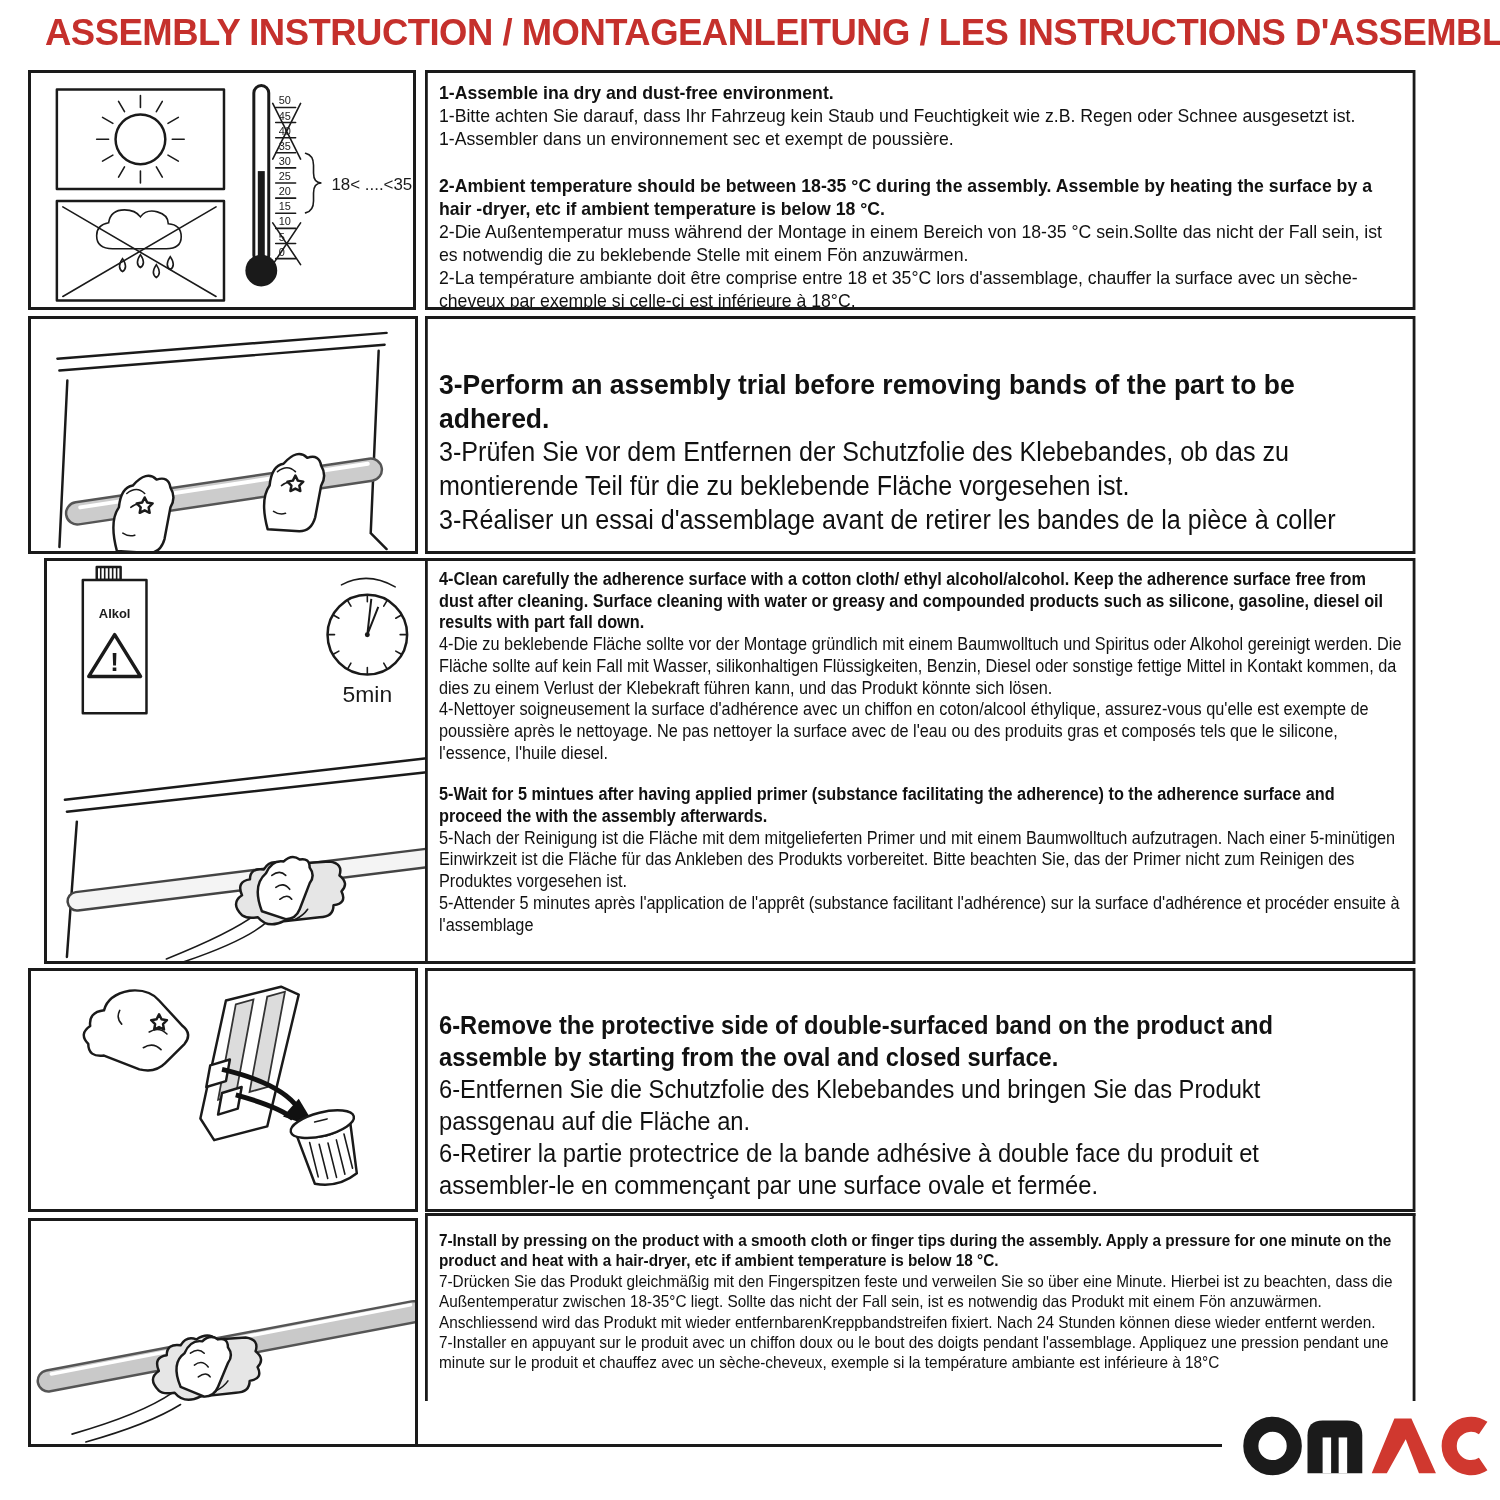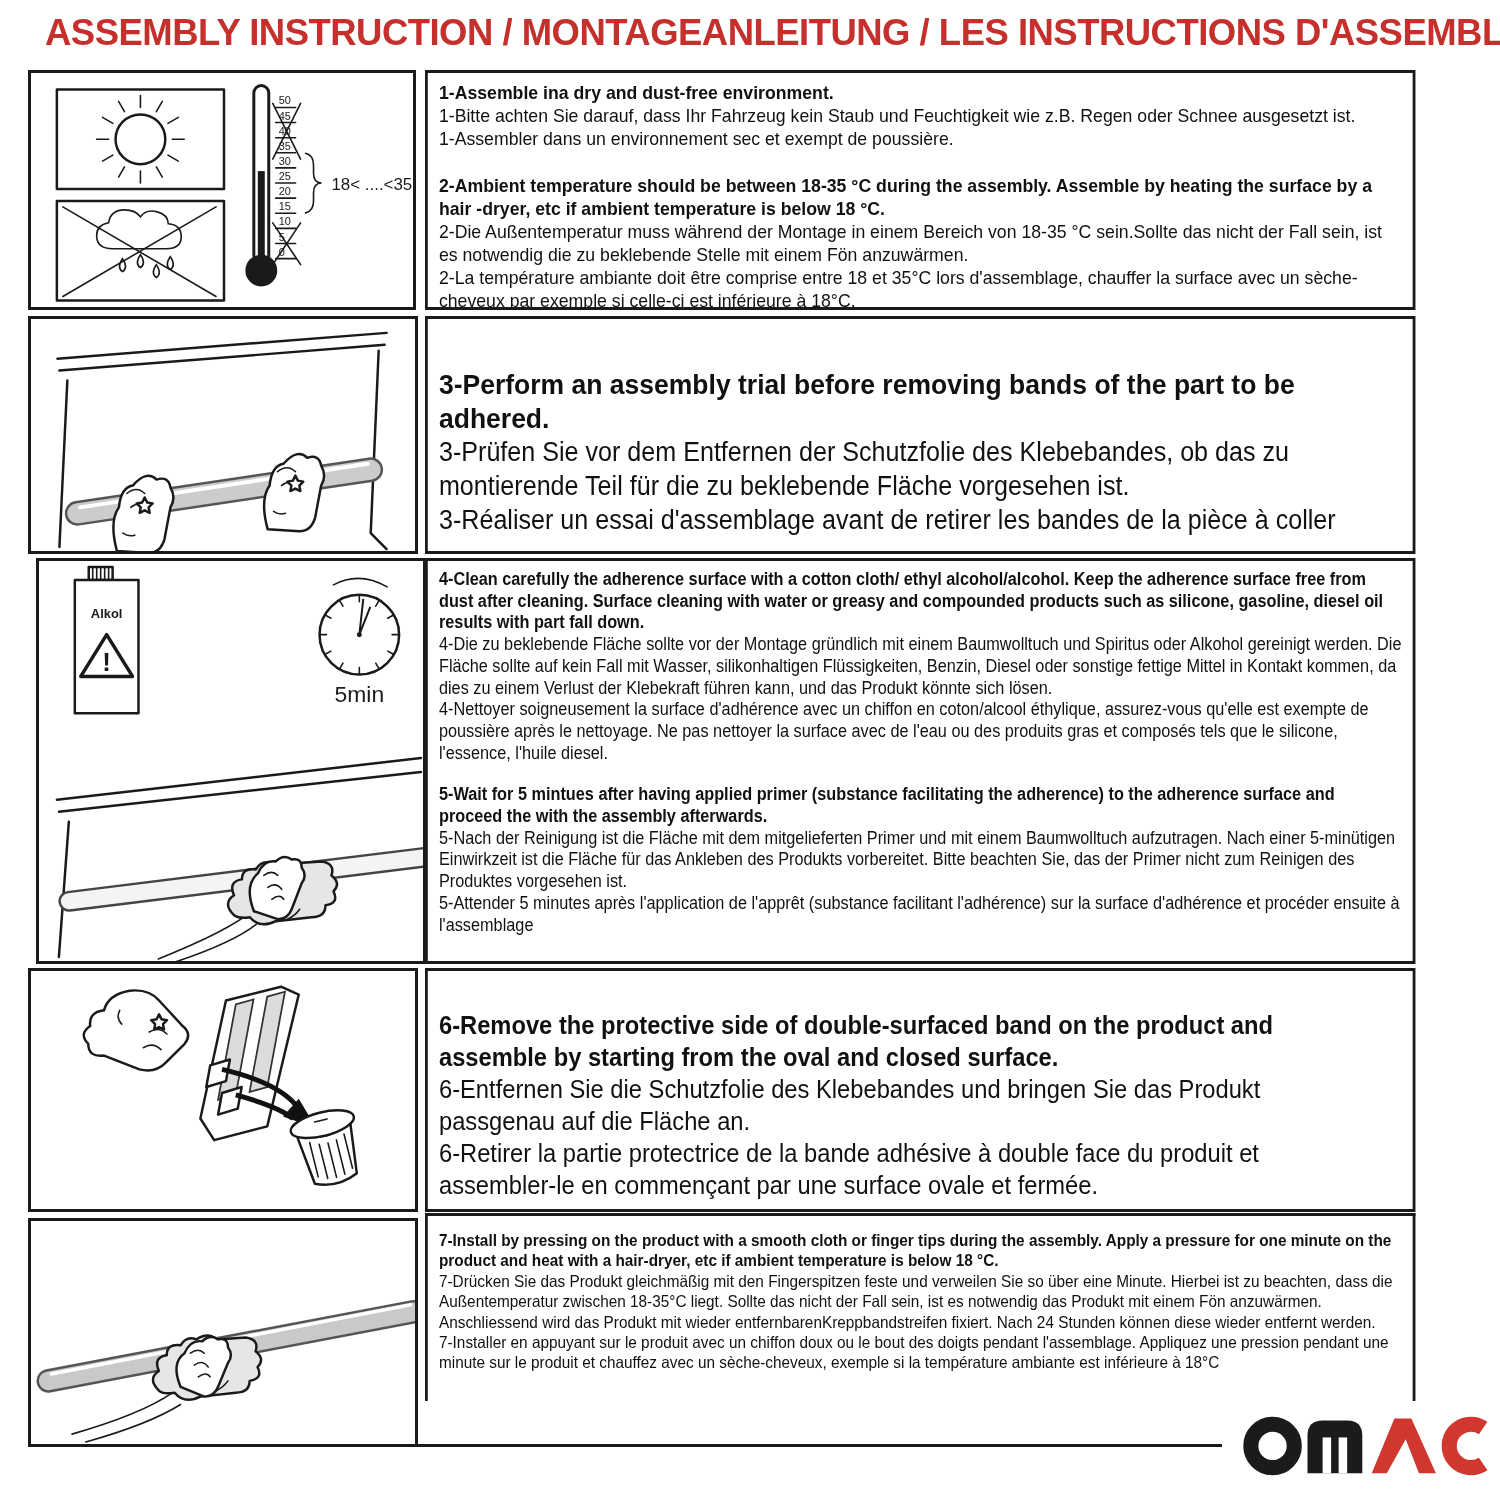--- a/index.html
+++ b/index.html
@@ -107,21 +107,21 @@
         <path class="wfill" d="M114 180 l2.5 5 5.5 1 -4 4 1 5.5 -5 -2.5 -5 2.5 1 -5.5 -4 -4 5.5 -1 z" stroke-width="1.6"></path>
       </g>
     </svg>
   </div>
   <div class="box txt s2 squeeze pad2" style="left:425px;top:316px;width:1065px;height:238px;">
     <p class="b">3-Perform an assembly trial before removing bands of the part to be adhered.</p>
     <p>3-Prüfen Sie vor dem Entfernen der Schutzfolie des Klebebandes, ob das zu montierende Teil für die zu beklebende Fläche vorgesehen ist.</p>
     <p>3-Réaliser un essai d'assemblage avant de retirer les bandes de la pièce à coller</p>
   </div>
 
-  <div class="box fig" style="left:36px;top:558px;width:390px;height:406px;">
+  <div class="box fig" style="left:44px;top:558px;width:390px;height:406px;">
     <svg viewBox="0 0 386 402">
       <g>
         <rect class="wfill" x="50" y="6" width="24" height="13"></rect>
         <path class="thin" d="M54 6V19M58 6V19M62 6V19M66 6V19M70 6V19"></path>
         <rect class="wfill" x="36" y="19" width="64" height="134"></rect>
         <text class="svgtxt" x="68" y="57" font-size="13" font-weight="bold" text-anchor="middle">Alkol</text>
         <g>
           <path d="M68 74 94 116 H42 Z" fill="#fff" stroke="#1a1a1a" stroke-width="3.5" stroke-linejoin="round"></path>
           <text class="svgtxt" x="68" y="111" font-size="26" font-weight="bold" text-anchor="middle">!</text>
         </g>

